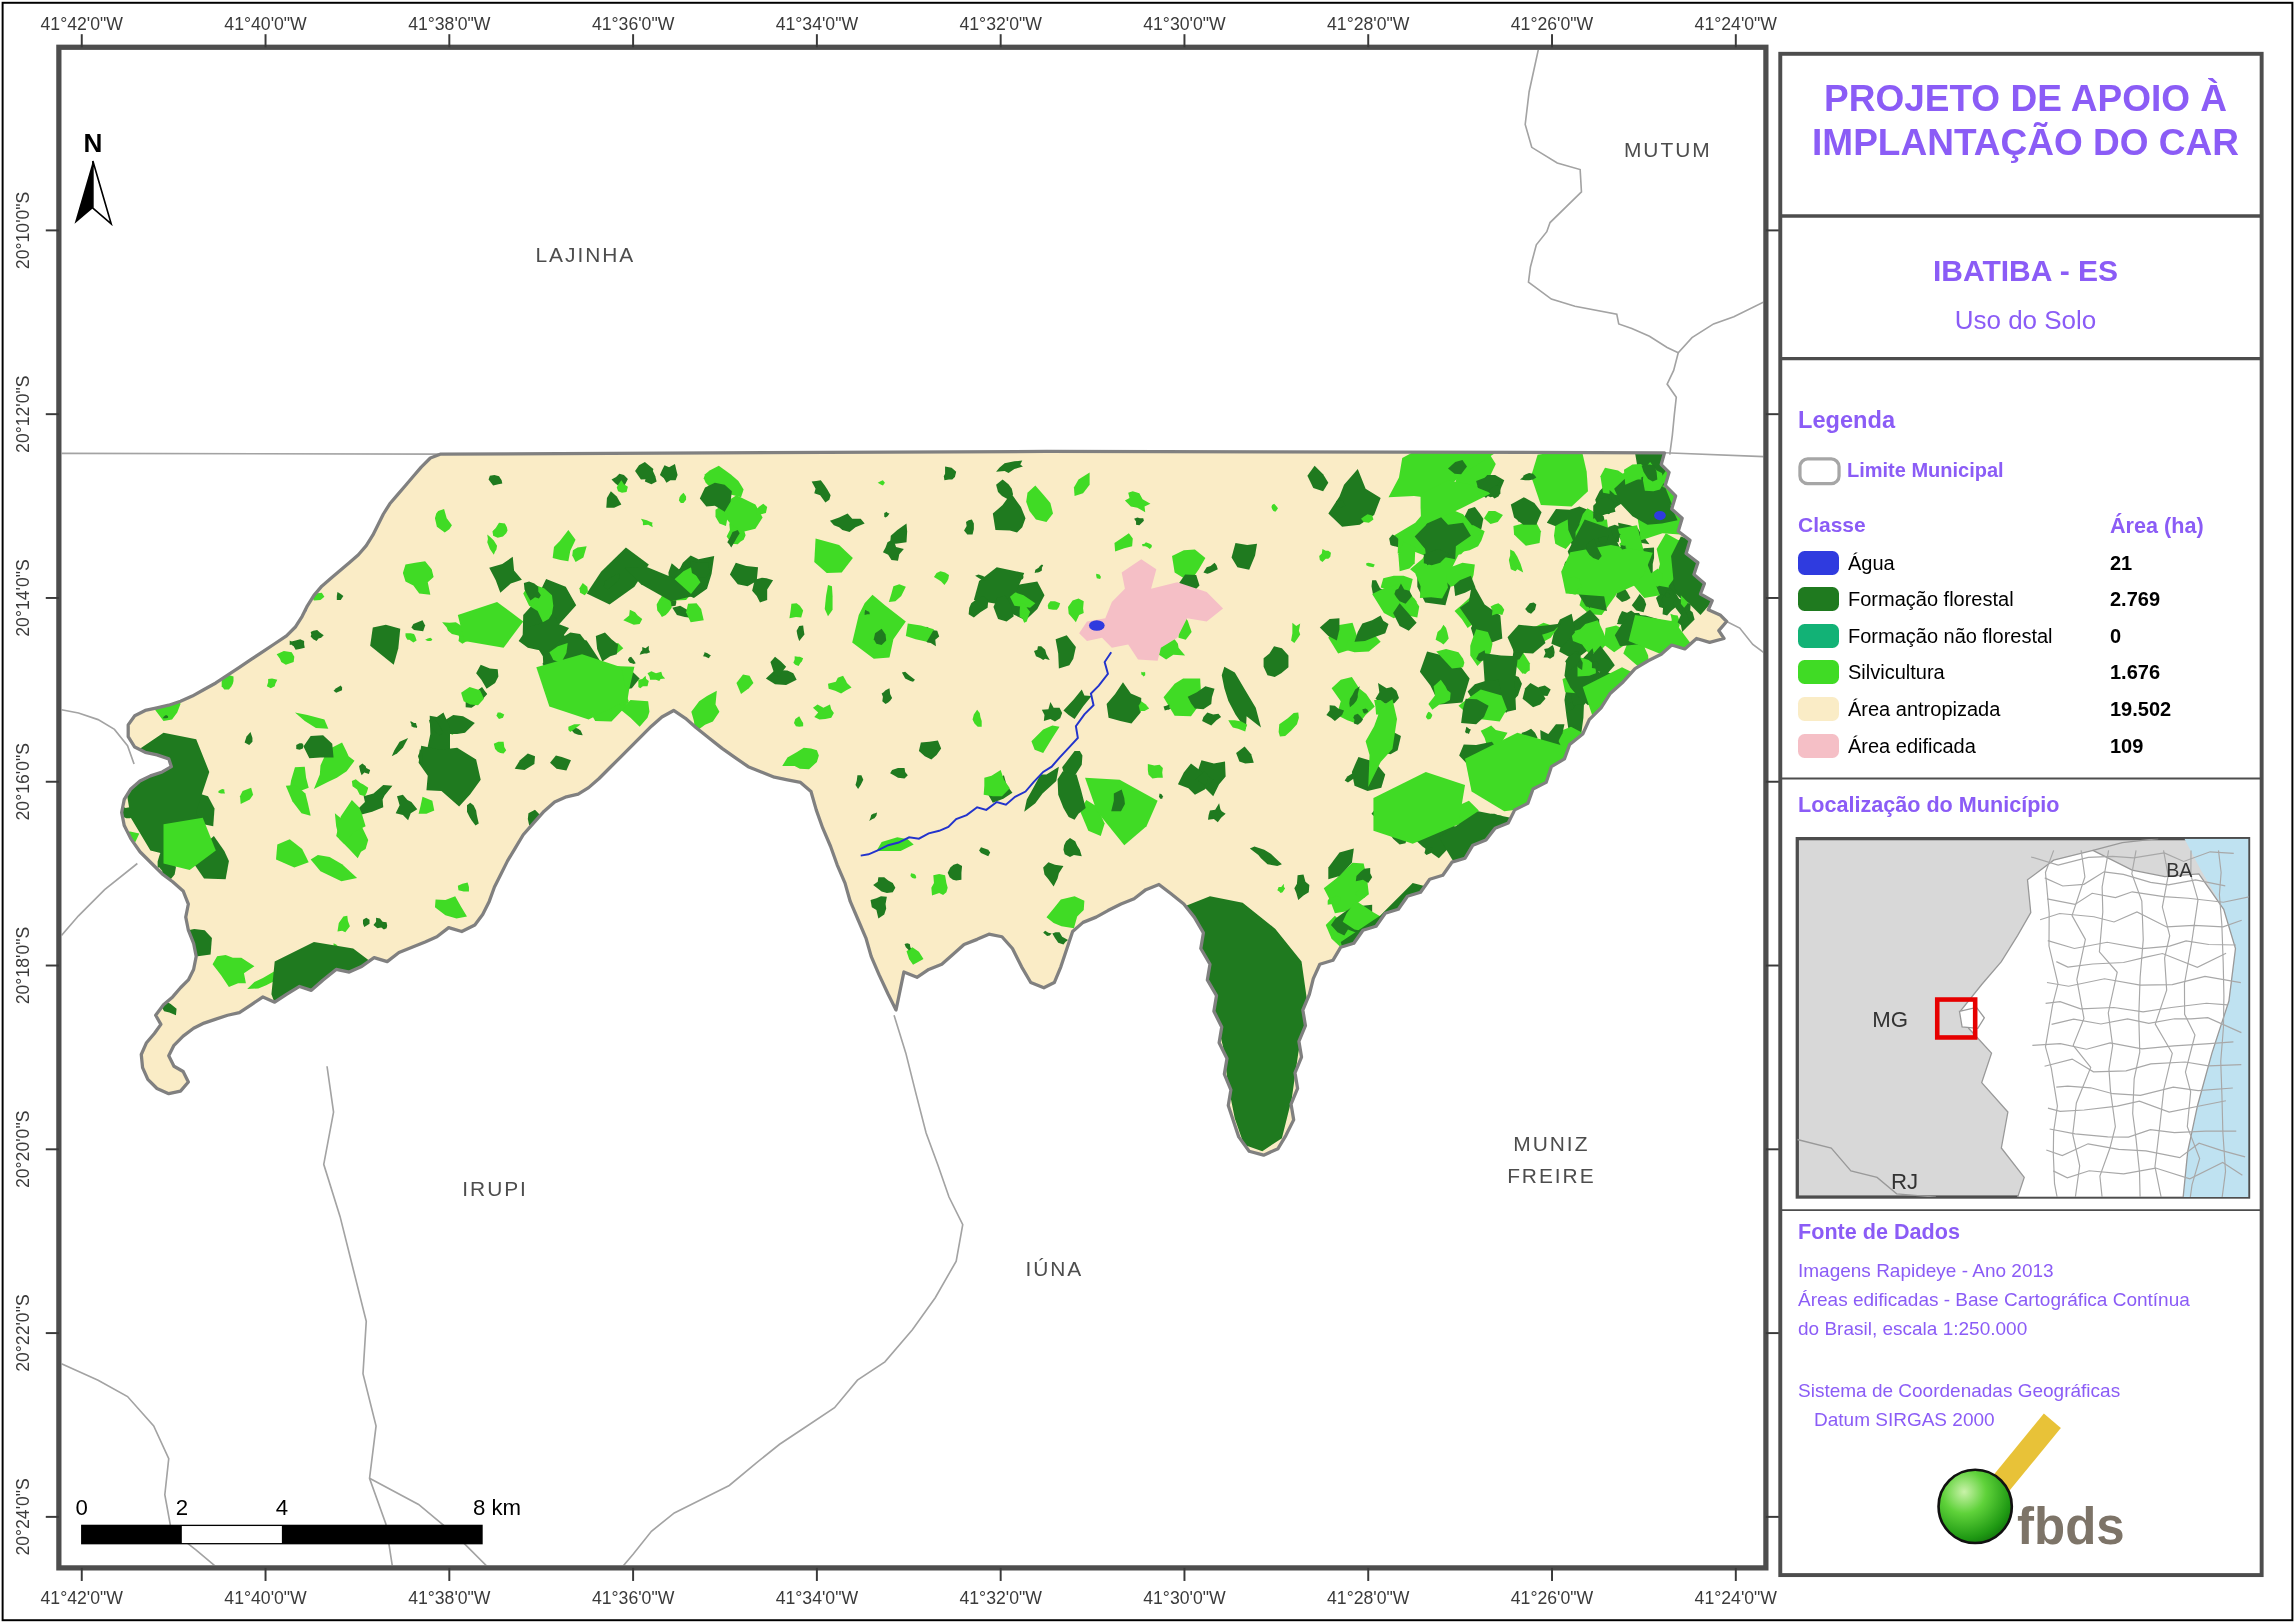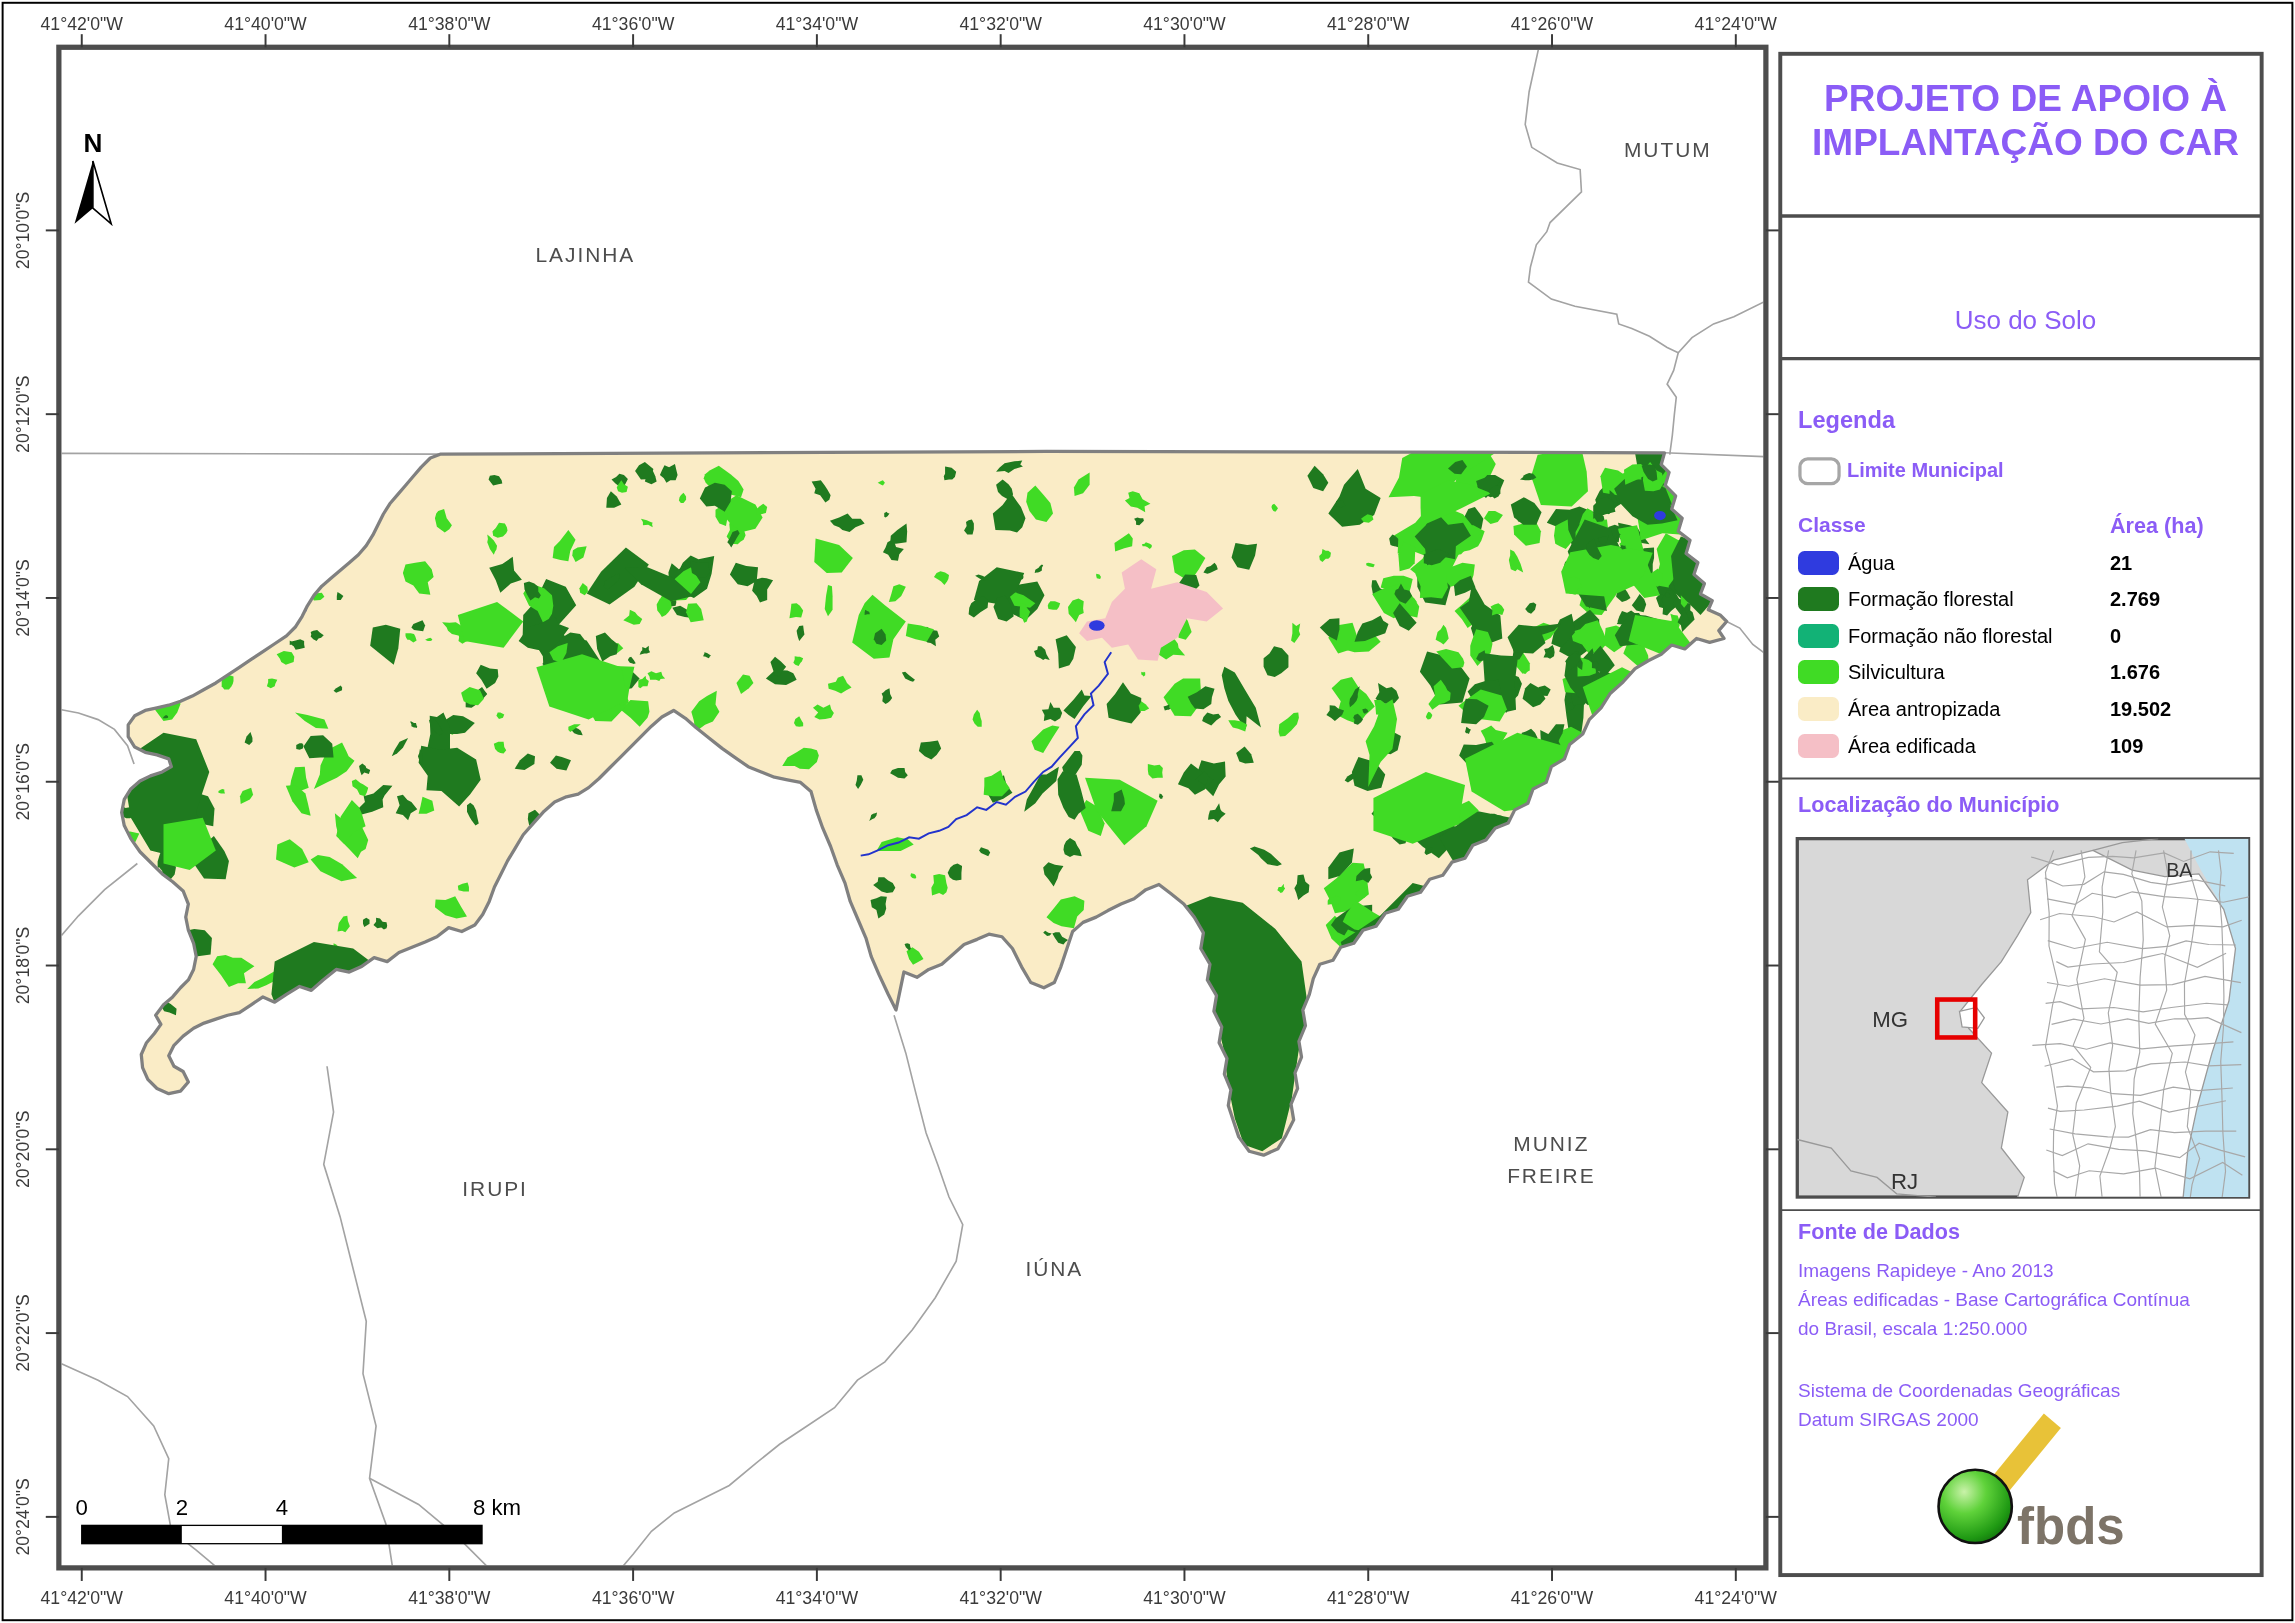--- a/index.html
+++ b/index.html
@@ -780,20 +780,21 @@
     <path d="M3061,2293 L3035,2271 L3125,2161 L3151,2183 Z" fill="#E8C238"></path>
     <circle cx="3020" cy="2303" r="56" fill="url(#sphereGrad)" stroke="#111" stroke-width="4"></circle>
     <text x="3084" y="2360" font-size="78" font-weight="bold" fill="#7D7468">fbds</text>
   </g>
 </svg>
 
 <div id="p-title" class="ptxt">
   <div>PROJETO DE APOIO À</div>
   <div>IMPLANTAÇÃO DO CAR</div>
 </div>
+<div id="p-muni" class="ptxt">IBATIBA - ES</div>
 <div id="p-theme" class="ptxt">Uso do Solo</div>
 
 <div id="p-legenda" class="ptxt">Legenda</div>
 <svg style="position:absolute;left:1798px;top:457px;" width="43" height="30" viewBox="0 0 66 46">
   <rect x="3" y="3" width="60" height="38" rx="12" fill="#ffffff" stroke="#A6A6A6" stroke-width="5"></rect>
 </svg>
 <div id="p-limite" class="ptxt">Limite Municipal</div>
 <div id="p-classe" class="ptxt">Classe</div>
 <div id="p-areaha" class="ptxt">Área (ha)</div>
 <div id="legend-rows">
@@ -829,16 +830,16 @@
       </div>
     </div>
 
 <div id="p-loc" class="ptxt">Localização do Município</div>
 
 <div id="p-fonte" class="ptxt">Fonte de Dados</div>
 <div class="ptxt fline" style="top:1260px;">Imagens Rapideye - Ano 2013</div>
 <div class="ptxt fline" style="top:1289px;">Áreas edificadas - Base Cartográfica Contínua</div>
 <div class="ptxt fline" style="top:1318px;">do Brasil, escala 1:250.000</div>
 <div class="ptxt fline" style="top:1380px;">Sistema de Coordenadas Geográficas</div>
-<div class="ptxt fline" style="top:1409px;">Datum SIRGAS 2000</div>
+<div class="ptxt fline" style="top:1409px;margin-left:16px;">Datum SIRGAS 2000</div>
 
 </div>
 
 
 </body></html>

